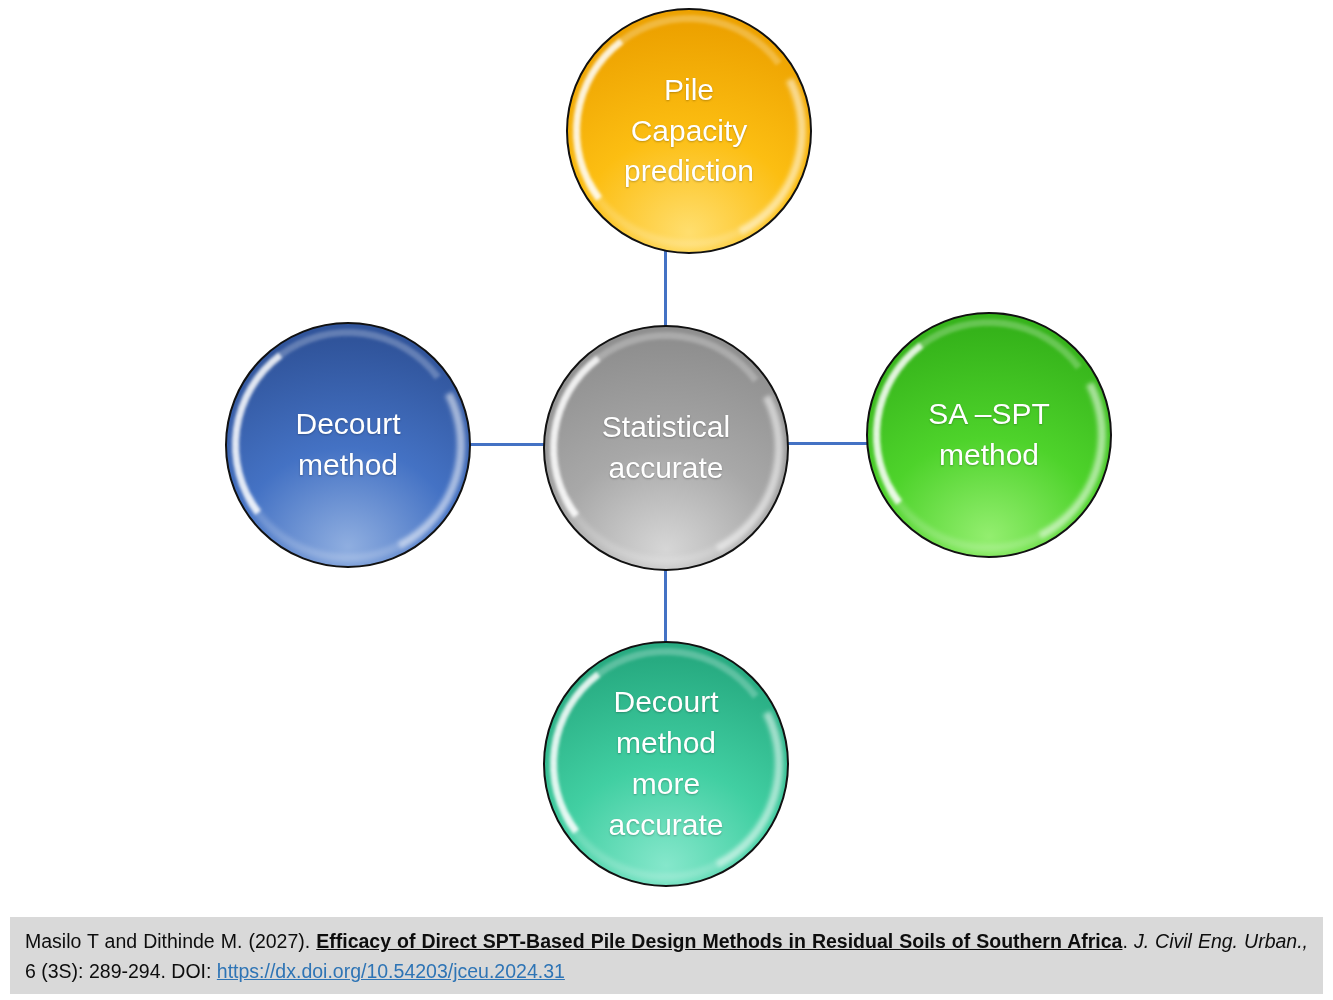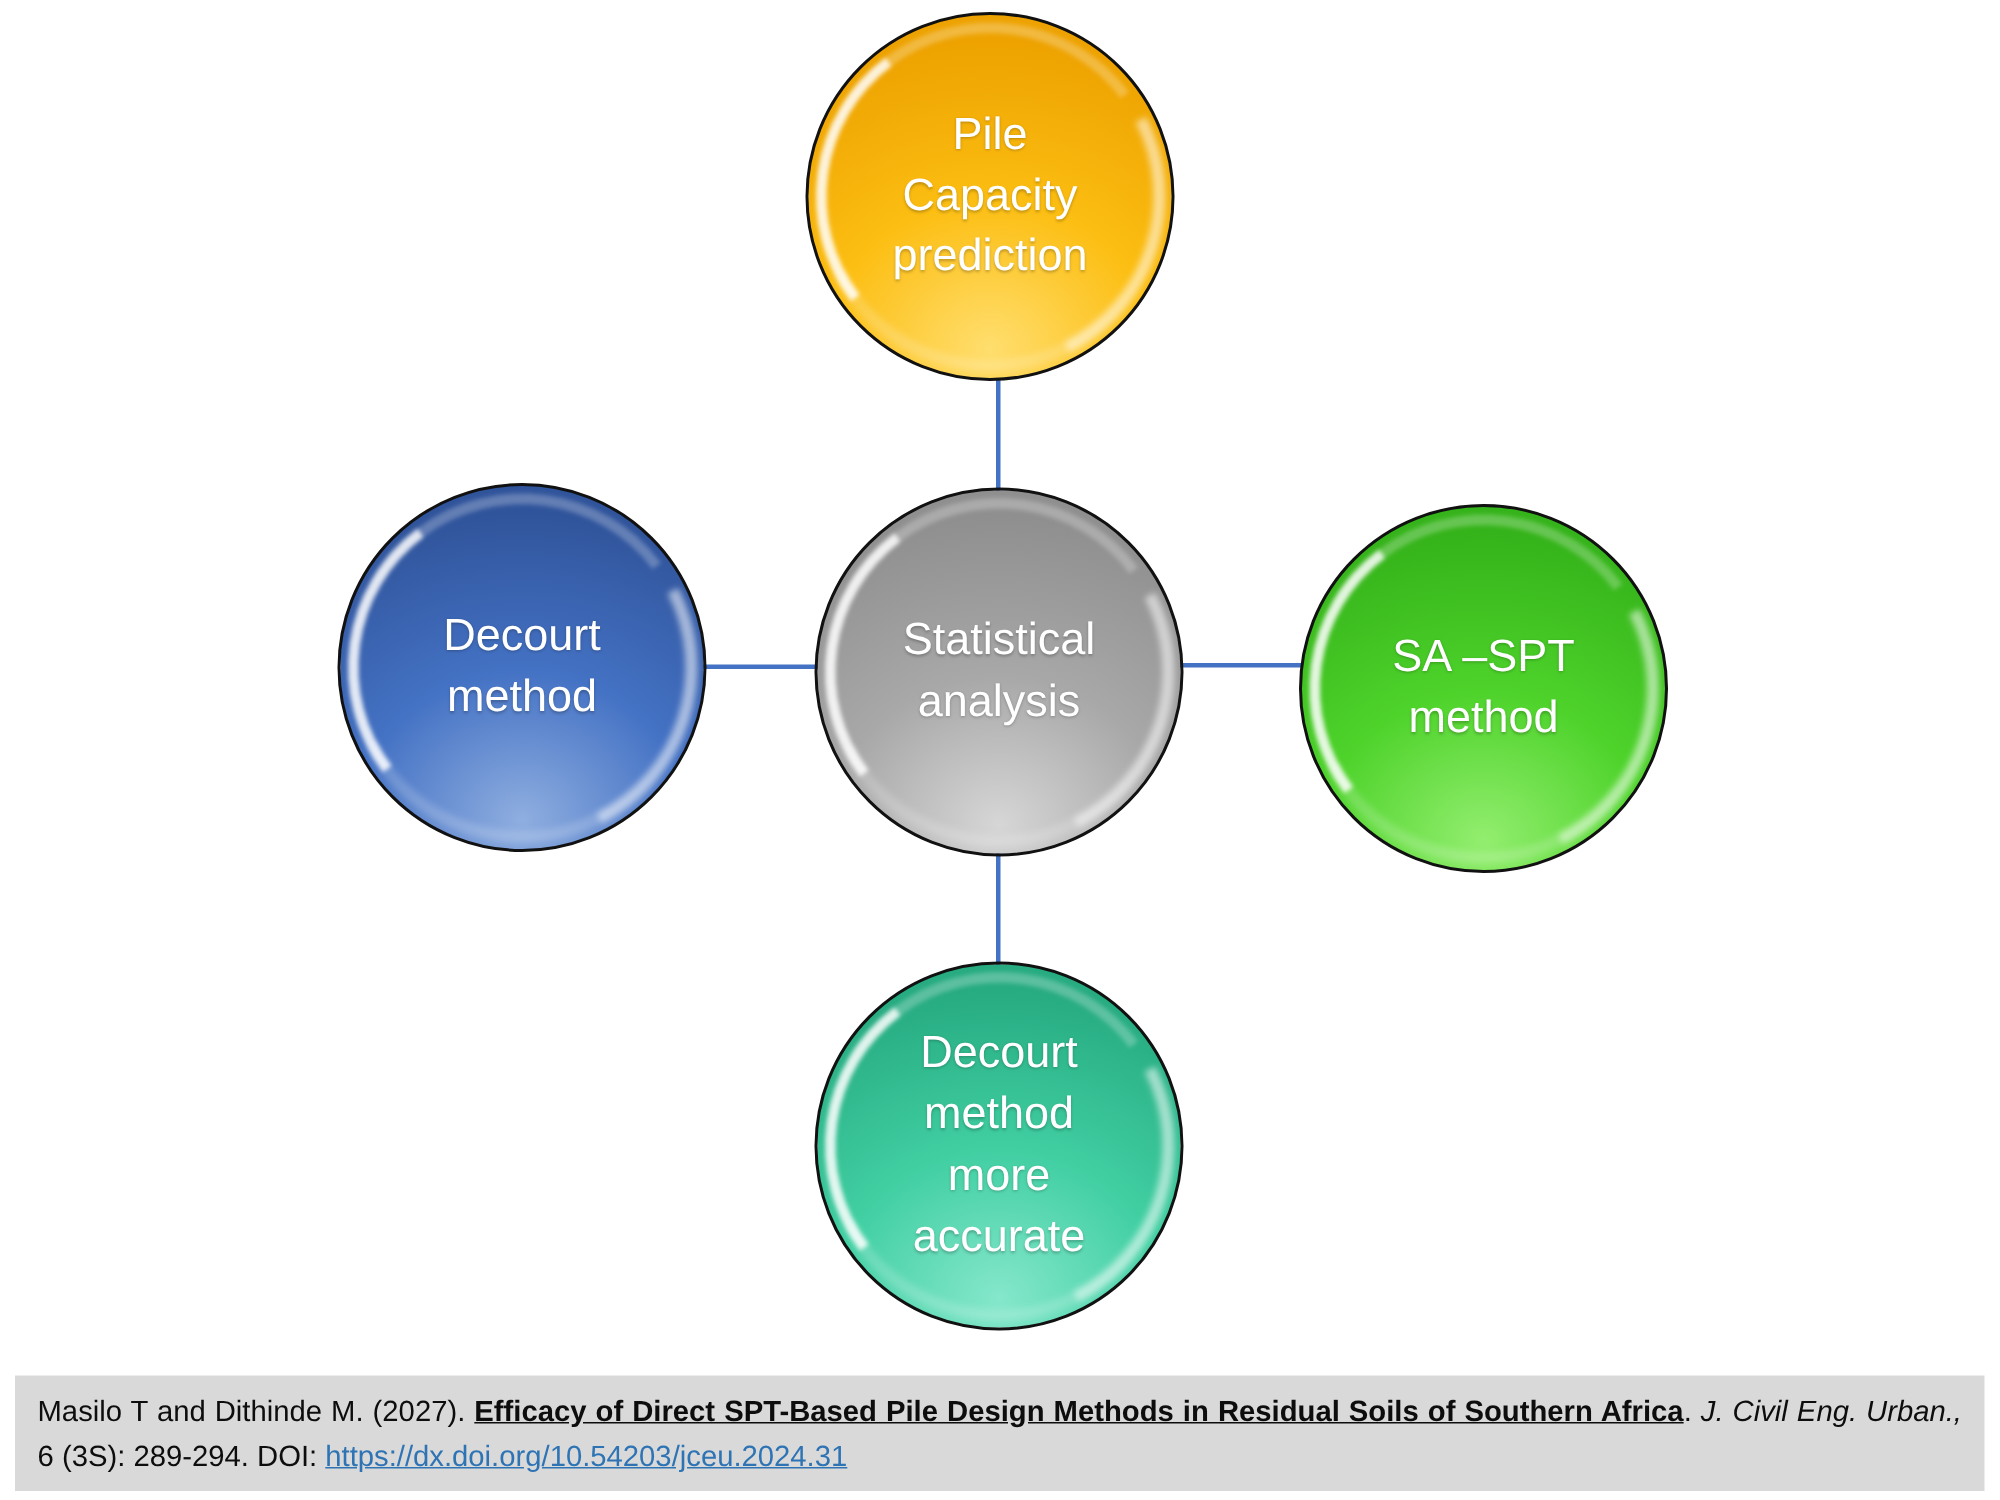--- a/index.html
+++ b/index.html
@@ -65,24 +65,24 @@
   .node-label {
     position: relative;
     z-index: 2;
     color: #ffffff;
     font-size: 30px;
     line-height: 1.36;
     white-space: pre-line;
     text-shadow: 0 1px 2px rgba(0,0,0,0.25);
   }
 
-  .node-top    { left: 537px; top: 8px; }
+  .node-top    { left: 566px; top: 8px; }
   .node-center { left: 543px; top: 325px; }
   .node-left   { left: 225px; top: 322px; }
-  .node-right  { left: 866px; top: 336px; }
+  .node-right  { left: 866px; top: 312px; }
   .node-bottom { left: 543px; top: 641px; }
 
   
   .citation-bar {
     position: absolute;
     left: 10px;
     top: 917px;
     width: 1313px;
     height: 77px;
     background: var(--barbg, #D9D9D9);
@@ -117,21 +117,21 @@
 prediction</span>
   </div>
 
   <div class="node node-left" style="--c: #4472C4; --cl: #8FAEE0; --cd: #30549B;">
     <span class="node-label">Decourt
 method</span>
   </div>
 
   <div class="node node-center" style="--c: #A8A8A8; --cl: #D6D6D6; --cd: #8F8F8F;">
     <span class="node-label">Statistical
-analysis</span>
+accurate</span>
   </div>
 
   <div class="node node-right" style="--c: #4ED32B; --cl: #93EE6F; --cd: #35B31A;">
     <span class="node-label">SA –SPT
 method</span>
   </div>
 
   <div class="node node-bottom" style="--c: #41CFA2; --cl: #85E7CB; --cd: #27AB81;">
     <span class="node-label">Decourt
 method

